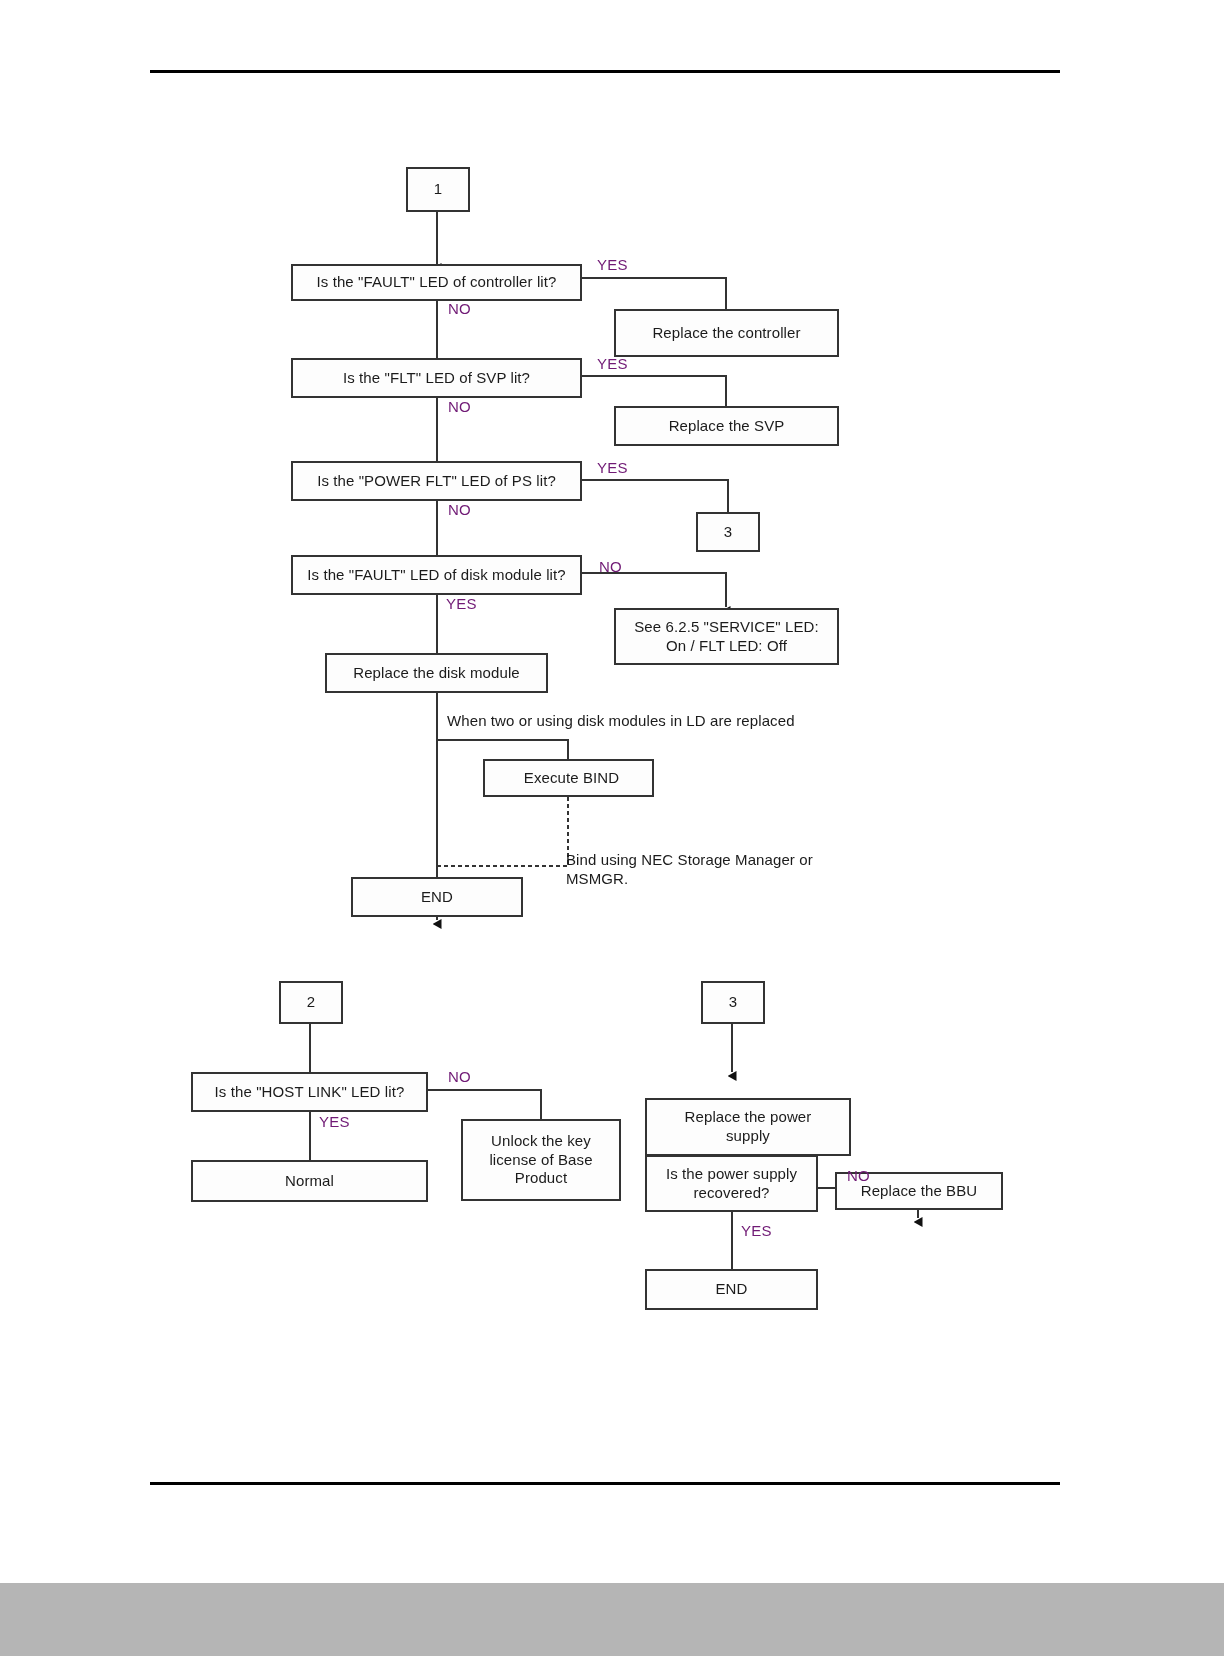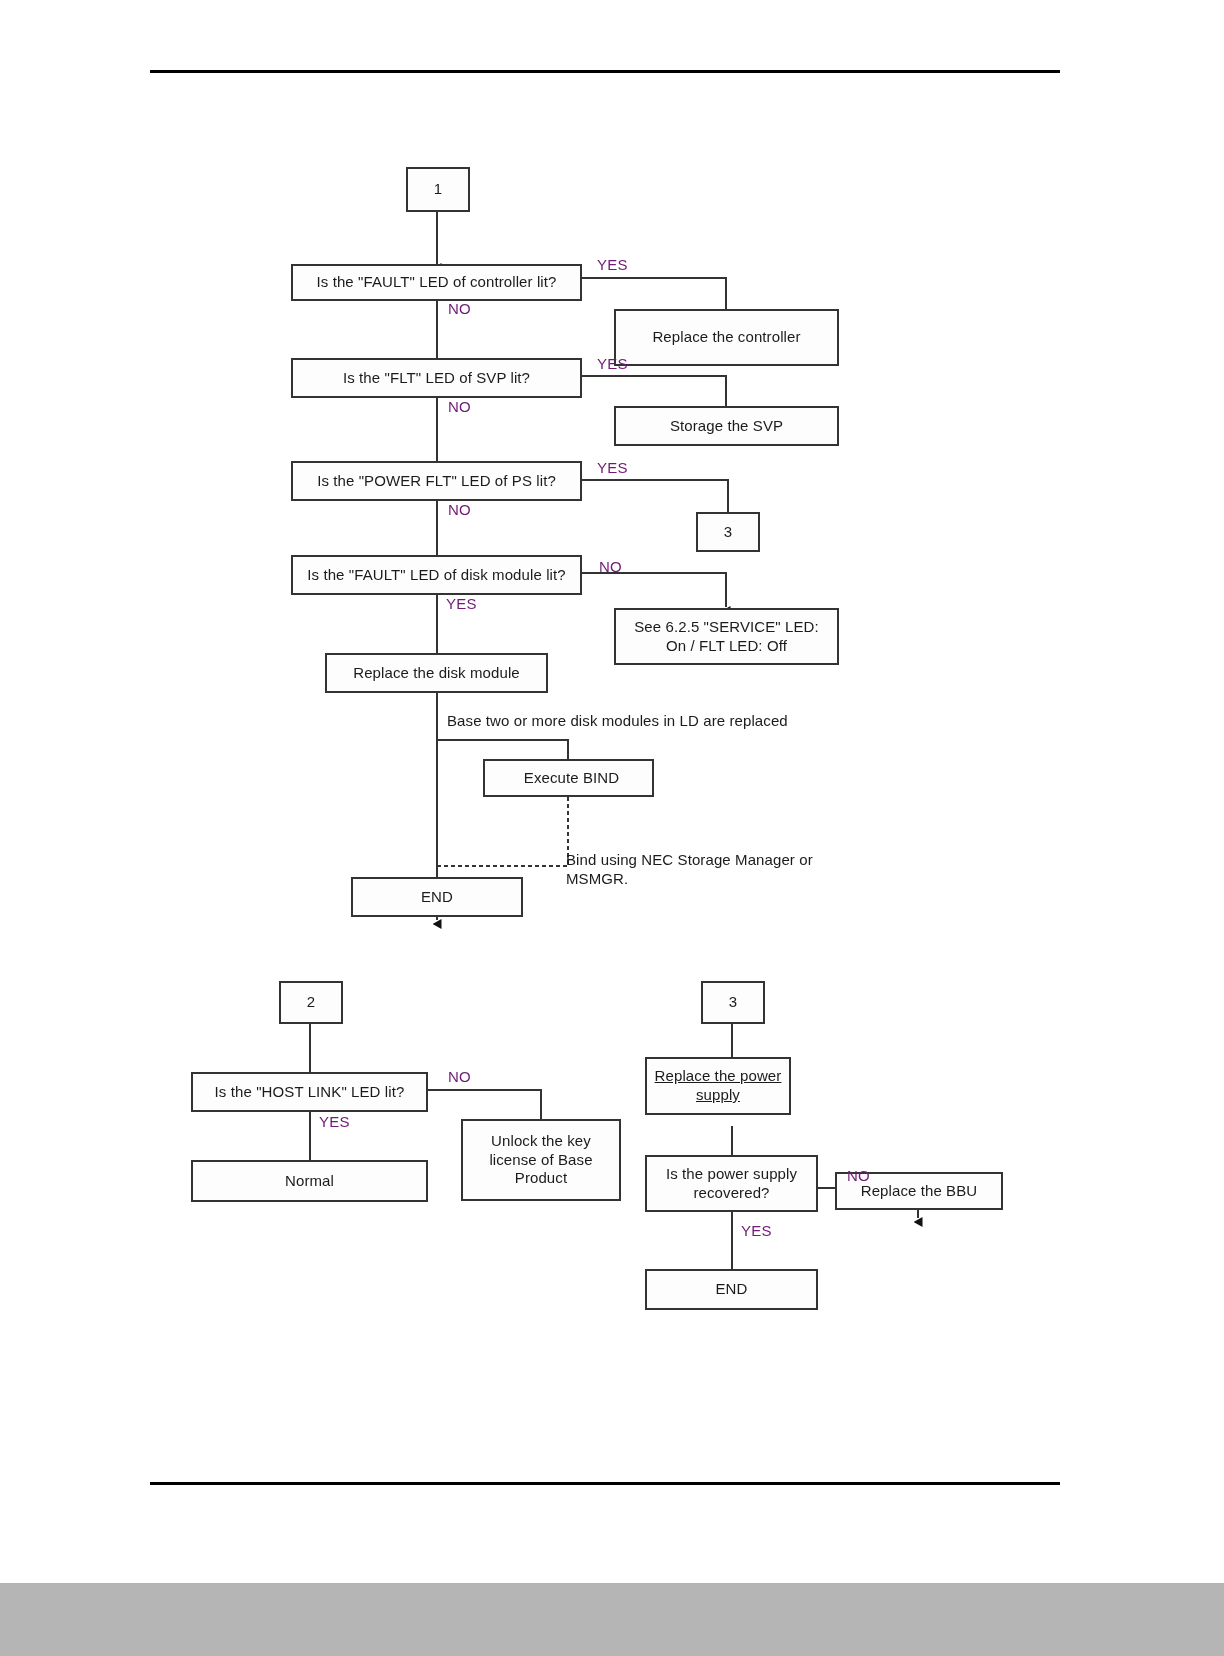--- a/index.html
+++ b/index.html
@@ -122,30 +122,30 @@
   </svg>
 
   <div class="node" style="left:406px; top:167px; width:64px; height:45px;">
     <span>1</span>
   </div>
 
   <div class="node" style="left:291px; top:264px; width:291px; height:37px;">
     <span>Is the "FAULT" LED of controller lit?</span>
   </div>
 
-  <div class="node" style="left:614px; top:309px; width:225px; height:57px;">
+  <div class="node" style="left:614px; top:309px; width:225px; height:48px;">
     <span>Replace the controller</span>
   </div>
 
   <div class="node" style="left:291px; top:358px; width:291px; height:40px;">
     <span>Is the "FLT" LED of SVP lit?</span>
   </div>
 
   <div class="node" style="left:614px; top:406px; width:225px; height:40px;">
-    <span>Storage the SVP</span>
+    <span>Replace the SVP</span>
   </div>
 
   <div class="node" style="left:291px; top:461px; width:291px; height:40px;">
     <span>Is the "POWER FLT" LED of PS lit?</span>
   </div>
 
   <div class="node" style="left:696px; top:512px; width:64px; height:40px;">
     <span>3</span>
   </div>
 
@@ -156,21 +156,21 @@
   <div class="node" style="left:614px; top:608px; width:225px; height:57px; white-space:pre-line;">
     <span>See 6.2.5 "SERVICE" LED:
 On / FLT LED: Off</span>
   </div>
 
   <div class="node" style="left:325px; top:653px; width:223px; height:40px;">
     <span>Replace the disk module</span>
   </div>
 
   <div class="note" style="left:447px; top:711px; width:400px;">
-    <span>Base two or more disk modules in LD are replaced</span>
+    <span>When two or using disk modules in LD are replaced</span>
   </div>
 
   <div class="node" style="left:483px; top:759px; width:171px; height:38px;padding-left:12px;">
     <span>Execute BIND</span>
   </div>
 
   <div class="note" style="left:566px; top:830px; width:300px; white-space:pre-line;">
     <span>Bind using NEC Storage Manager or
 MSMGR.</span>
   </div>
@@ -206,21 +206,21 @@
 Product</span>
   </div>
 
   <div class="edge-label" style="left:448px; top:1068px;">NO</div>
   <div class="edge-label" style="left:319px; top:1113px;">YES</div>
 
   <div class="node" style="left:701px; top:981px; width:64px; height:43px;">
     <span>3</span>
   </div>
 
-  <div class="node" style="left:645px; top:1057px; width:146px; height:58px; white-space:pre-line;text-decoration:underline;">
+  <div class="node" style="left:645px; top:1098px; width:206px; height:58px; white-space:pre-line;">
     <span>Replace the power
 supply</span>
   </div>
 
   <div class="node" style="left:645px; top:1155px; width:173px; height:57px; white-space:pre-line;">
     <span>Is the power supply
 recovered?</span>
   </div>
 
   <div class="node" style="left:835px; top:1172px; width:168px; height:38px;">

